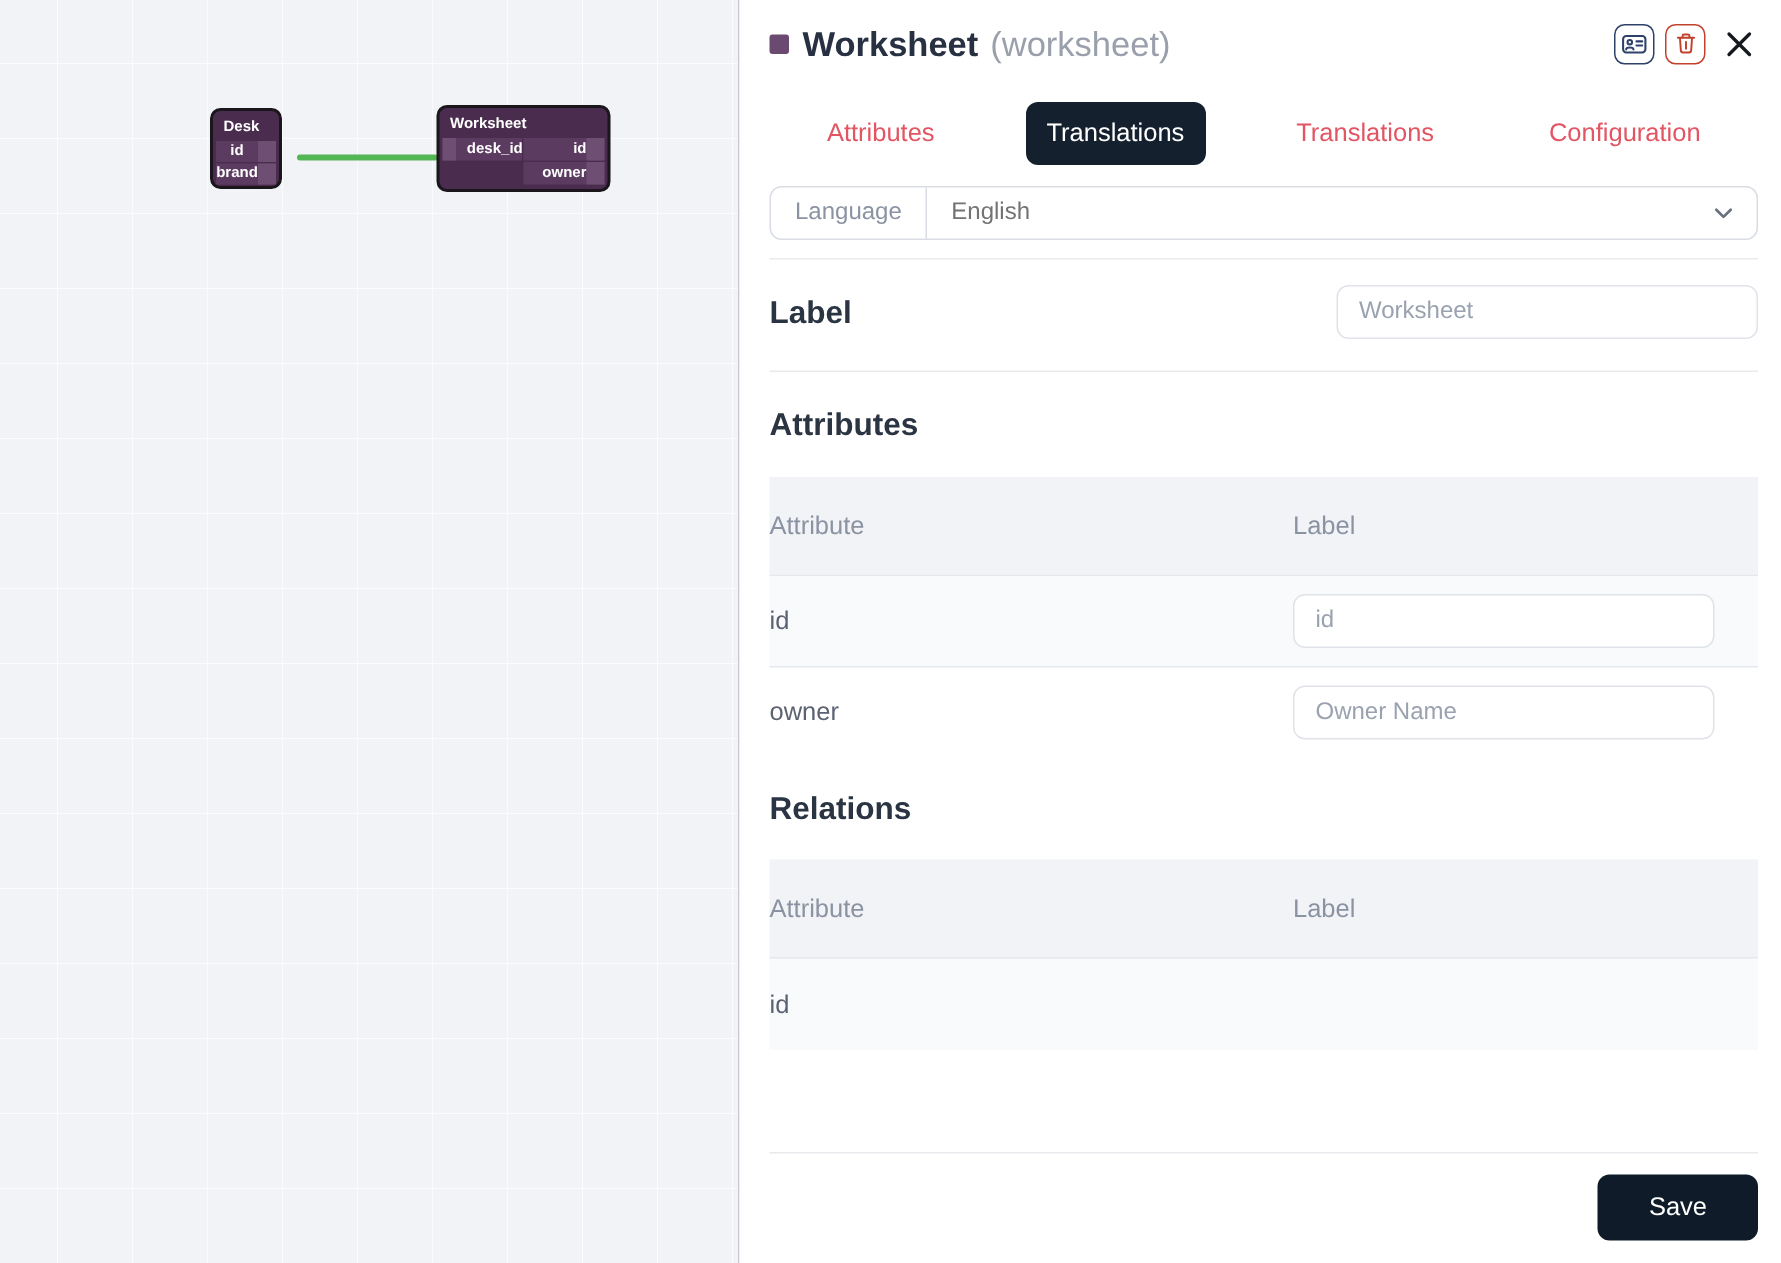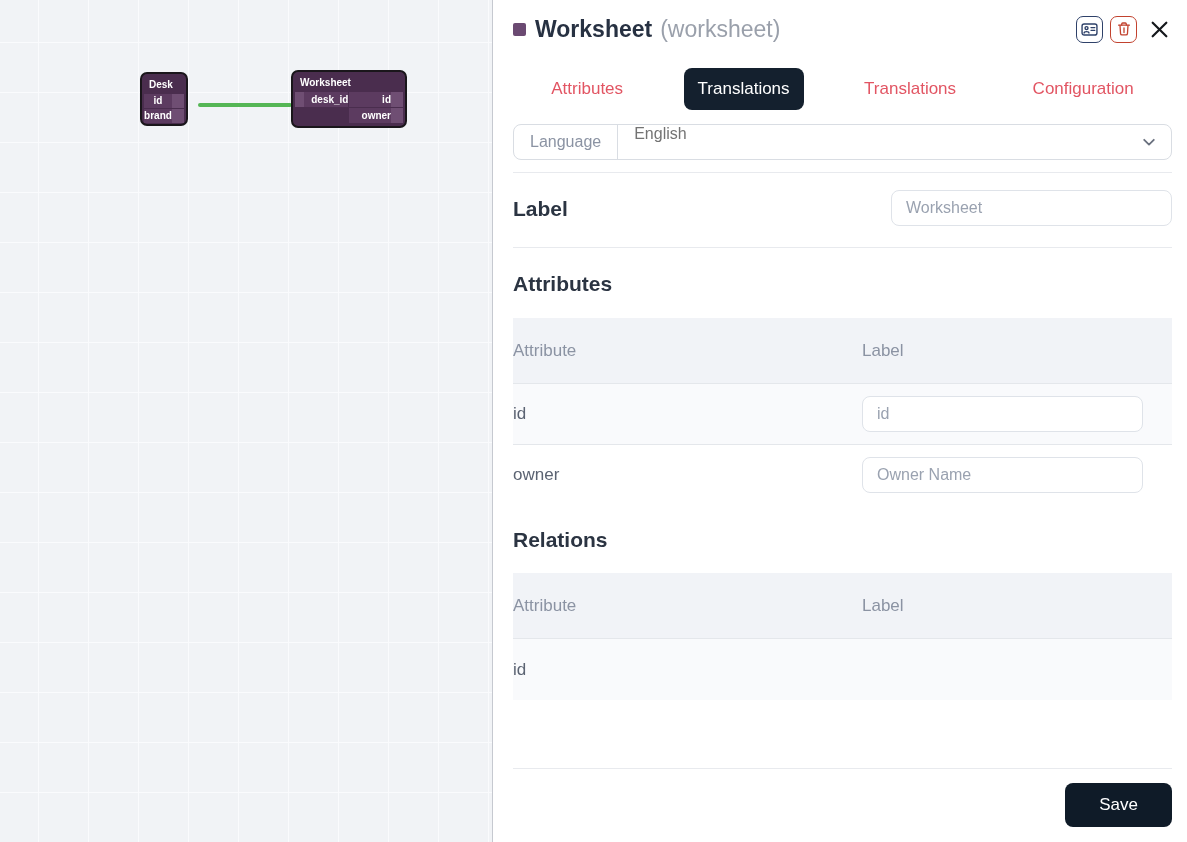--- a/index.html
+++ b/index.html
@@ -80,21 +80,21 @@
   .icon-btn.trash { border: 1px solid #c2422e; }
   .close-btn { width: 26px; height: 26px; display: flex; align-items: center; justify-content: center; cursor: pointer; margin-left: 2px; background: none; border: none; }
 
   .tabs { display: flex; justify-content: space-around; align-items: center; margin-top: 20px; height: 45px; }
   .tab { color: #e25563; font-size: 17px; padding: 11px 16px; border-radius: 8px; cursor: pointer; white-space: nowrap; }
   .tab.active { background: #14202e; color: #ffffff; padding: 11px 14px; }
 
   .lang-select {
     margin-top: 13px; height: 36px;
     border: 1px solid #d9dde3; border-radius: 8px;
-    display: flex; cursor: pointer;
+    display: flex; align-items: center; cursor: pointer;
   }
   .lang-label { color: #8b93a3; font-size: 16px; padding: 0 16px; border-right: 1px solid #d9dde3; line-height: 34px; height: 34px; }
   .lang-value { color: #737373; font-size: 16px; padding-left: 16px; }
   .lang-chevron { margin-left: auto; padding-right: 14px; display: flex; align-items: center; }
 
   .divider { border-top: 1px solid #e8eaee; }
   .d1 { margin-top: 12px; }
   .d2 { margin-top: 21px; }
   .d3 { margin-top: 68px; }
 

